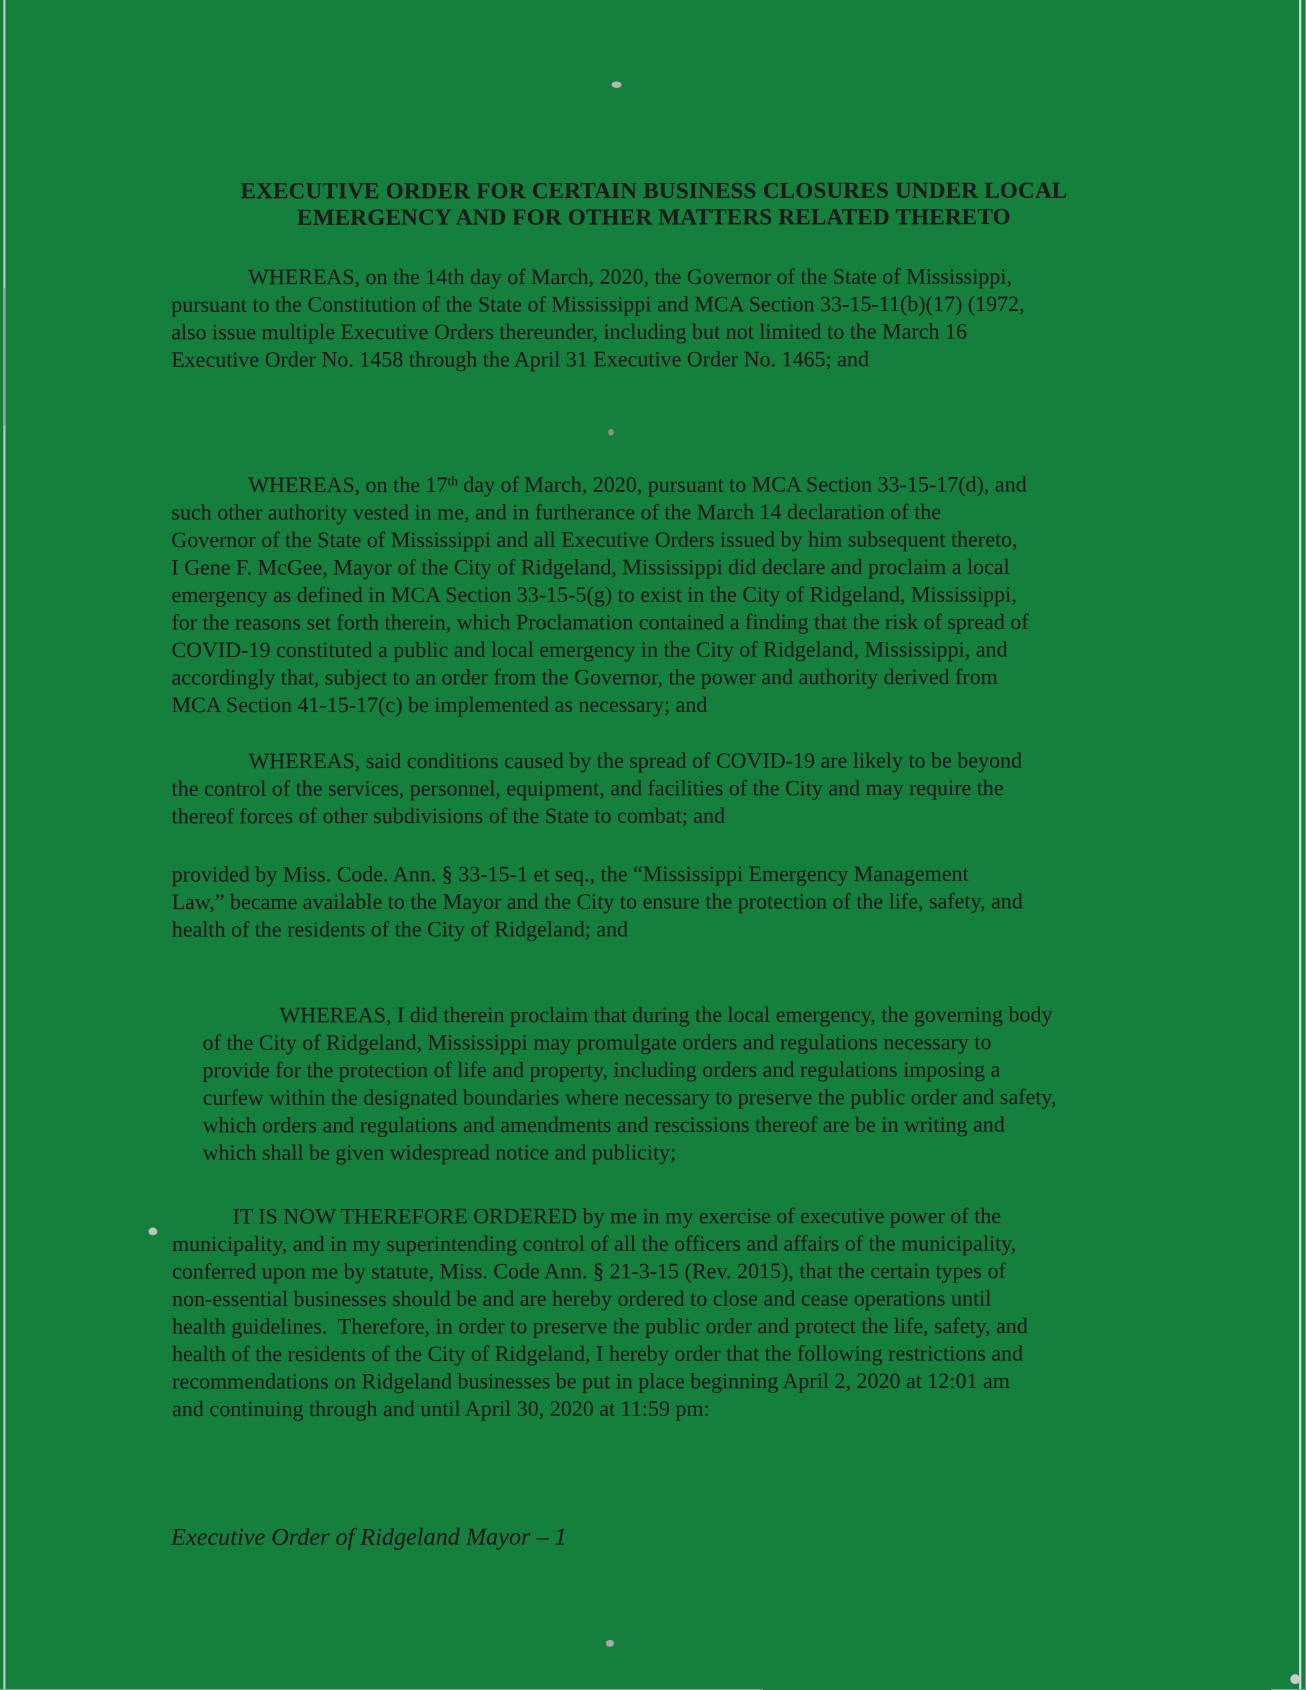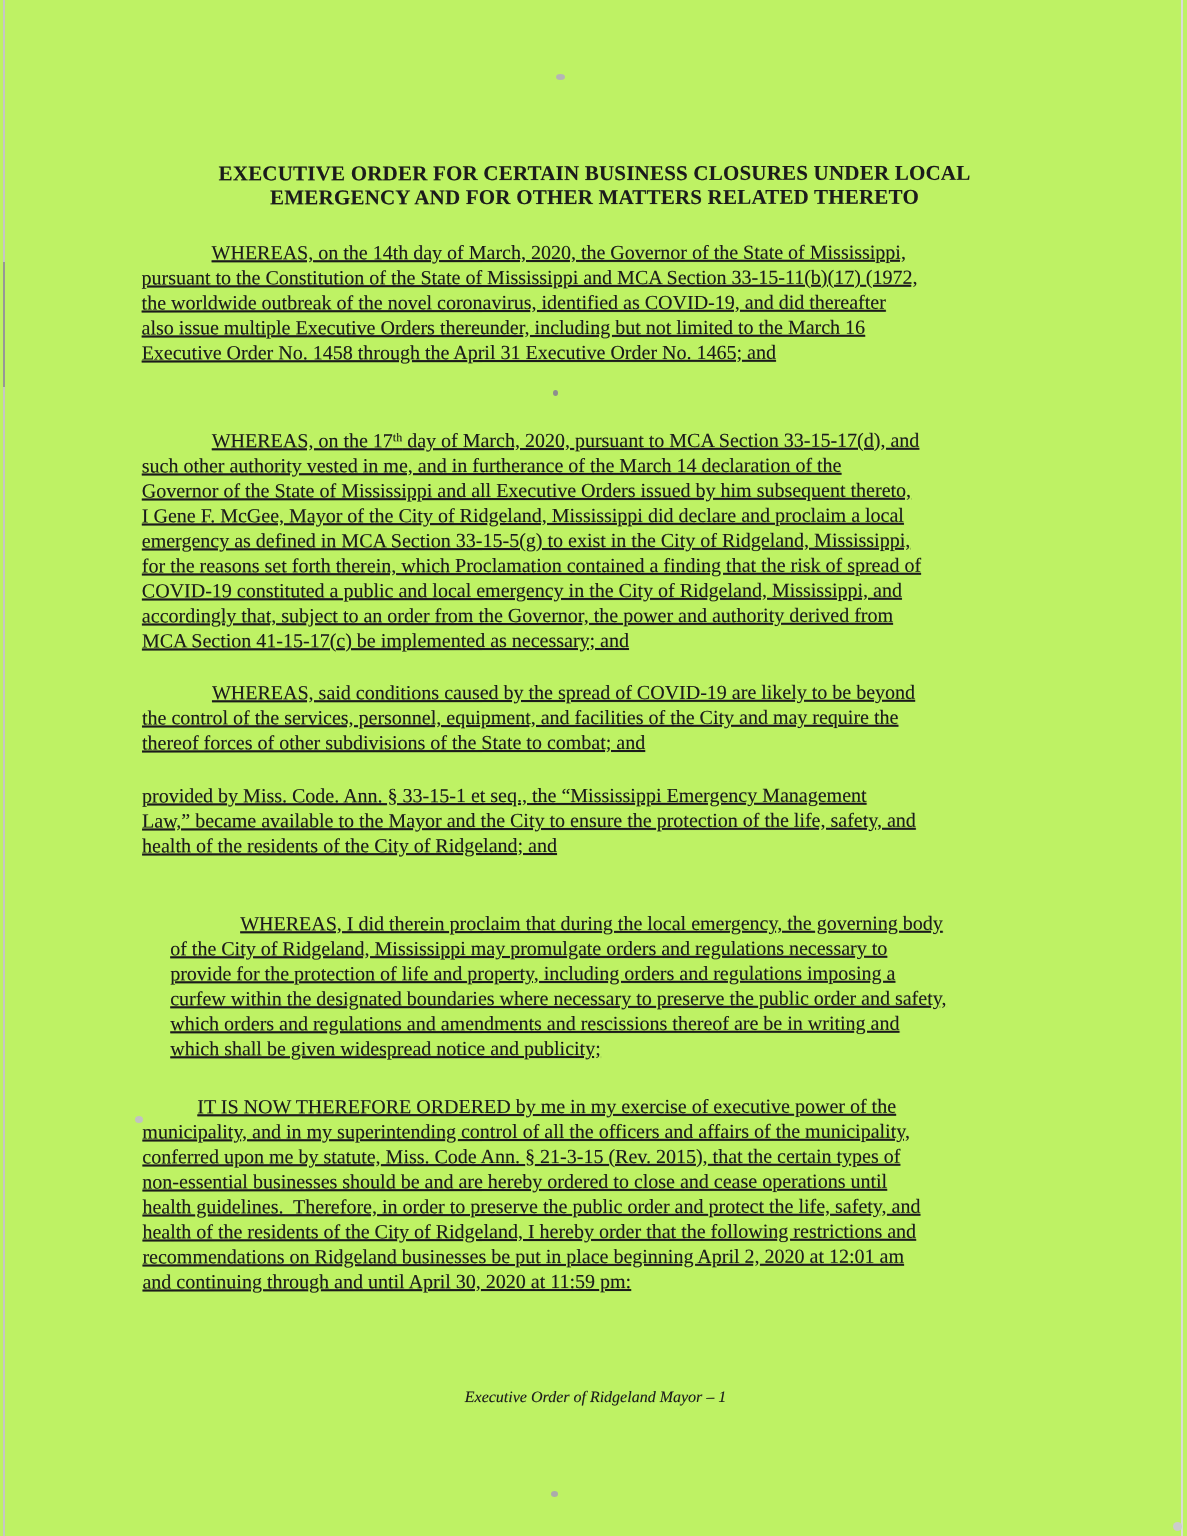--- a/index.html
+++ b/index.html
@@ -4,61 +4,59 @@
 <style>
   html, body { margin: 0; padding: 0; }
   body {
     width: 1187px; height: 1536px;
     background: #fdfdfd;
     font-family: "Liberation Serif", serif;
   }
   .page {
     position: relative;
     width: 1187px; height: 1536px;
-    background: #bef264;
+    background: #15803d;
     overflow: hidden;
     color: #1b1b1b;
   }
   .content {
     position: absolute; inset: 0;
     transform: rotate(-0.05deg);
     text-shadow: 0.2px 0.2px 0.35px rgba(25,25,25,0.35);
   }
   .doc-title {
     position: absolute;
     top: 161px; left: 155px; width: 880px;
     text-align: center;
     font-weight: bold;
     font-size: 21px;
     line-height: 24px;
     letter-spacing: 0.2px;
   }
   .para {
     position: absolute;
-    left: 142px; width: 930px;
+    left: 156px; width: 930px;
     font-size: 20px;
     line-height: 25px;
-    text-decoration: underline;
   }
   .line { white-space: pre; }
   .indent { padding-left: 70px; }
   .indent-sm { padding-left: 55px; }
   #para-1 { top: 240px; }
   #para-2 { top: 425px; }
   #para-3 { top: 680px; }
   #para-4 { top: 783px; }
   #para-5 { top: 911px; margin-left: 28px; }
   #para-6 { top: 1094px; }
   sup.ss { font-size: 12px; vertical-align: 6px; letter-spacing: 0; }
   .doc-footer {
     position: absolute;
     top: 1384px; left: 155px; width: 880px;
-    text-align: center;
     font-style: italic;
-    font-size: 16px;
+    font-size: 22px;
     line-height: 26px;
     font-family: Liberation Serif, serif;
   }
   
   .edge-left {
     position: absolute; left: 3px; top: 0;
     width: 2px; height: 1536px;
     background: #c6c6c6;
   }
   .edge-left-dark {
@@ -101,21 +99,20 @@
   <div class="content">
 
     <div class="doc-title">
       <div class="t-line">EXECUTIVE ORDER FOR CERTAIN BUSINESS CLOSURES UNDER LOCAL</div>
       <div class="t-line">EMERGENCY AND FOR OTHER MATTERS RELATED THERETO</div>
     </div>
 
     <div class="para" id="para-1">
       <div class="line indent">WHEREAS, on the 14th day of March, 2020, the Governor of the State of Mississippi,</div>
       <div class="line">pursuant to the Constitution of the State of Mississippi and MCA Section 33-15-11(b)(17) (1972,</div>
-      <div class="line">the worldwide outbreak of the novel coronavirus, identified as COVID-19, and did thereafter</div>
       <div class="line">also issue multiple Executive Orders thereunder, including but not limited to the March 16</div>
       <div class="line">Executive Order No. 1458 through the April 31 Executive Order No. 1465; and</div>
     </div>
 
     <div class="para" id="para-2">
       <div class="line indent"><span>WHEREAS, on the 17</span><sup class="ss">th</sup><span> day of March, 2020, pursuant to MCA Section 33-15-17(d), and</span></div>
       <div class="line">such other authority vested in me, and in furtherance of the March 14 declaration of the</div>
       <div class="line">Governor of the State of Mississippi and all Executive Orders issued by him subsequent thereto,</div>
       <div class="line">I Gene F. McGee, Mayor of the City of Ridgeland, Mississippi did declare and proclaim a local</div>
       <div class="line">emergency as defined in MCA Section 33-15-5(g) to exist in the City of Ridgeland, Mississippi,</div>

